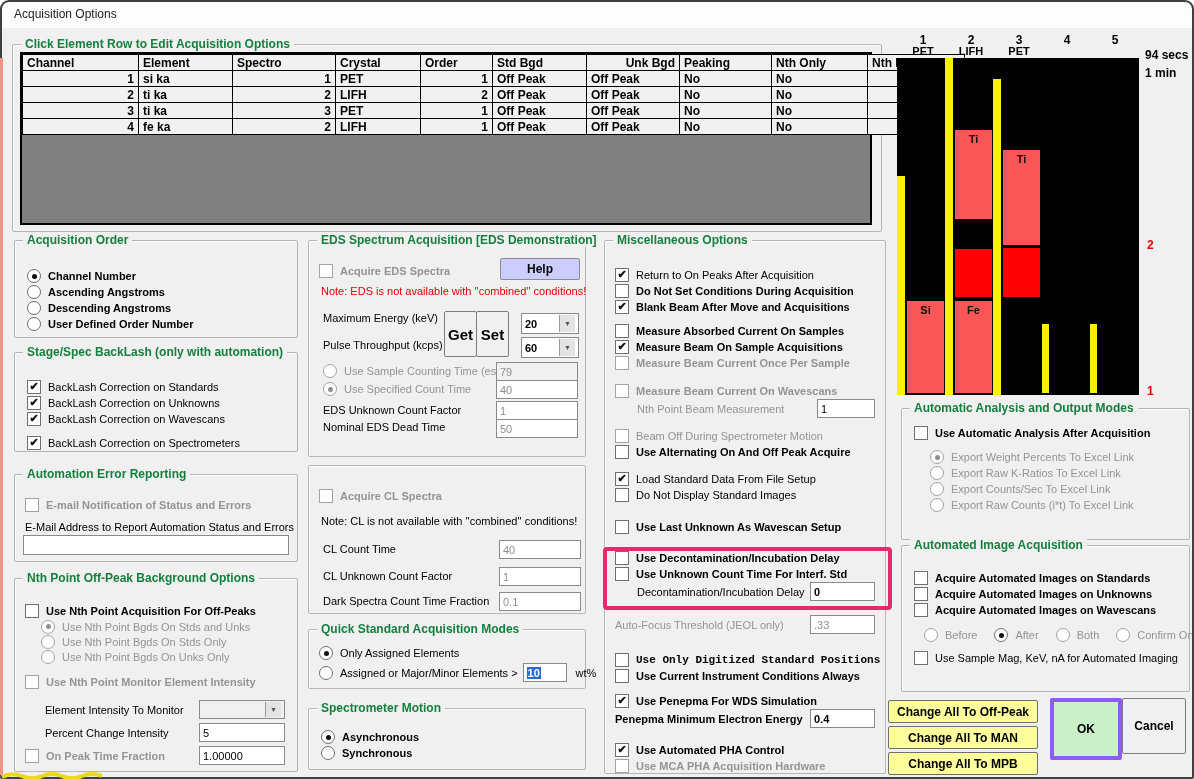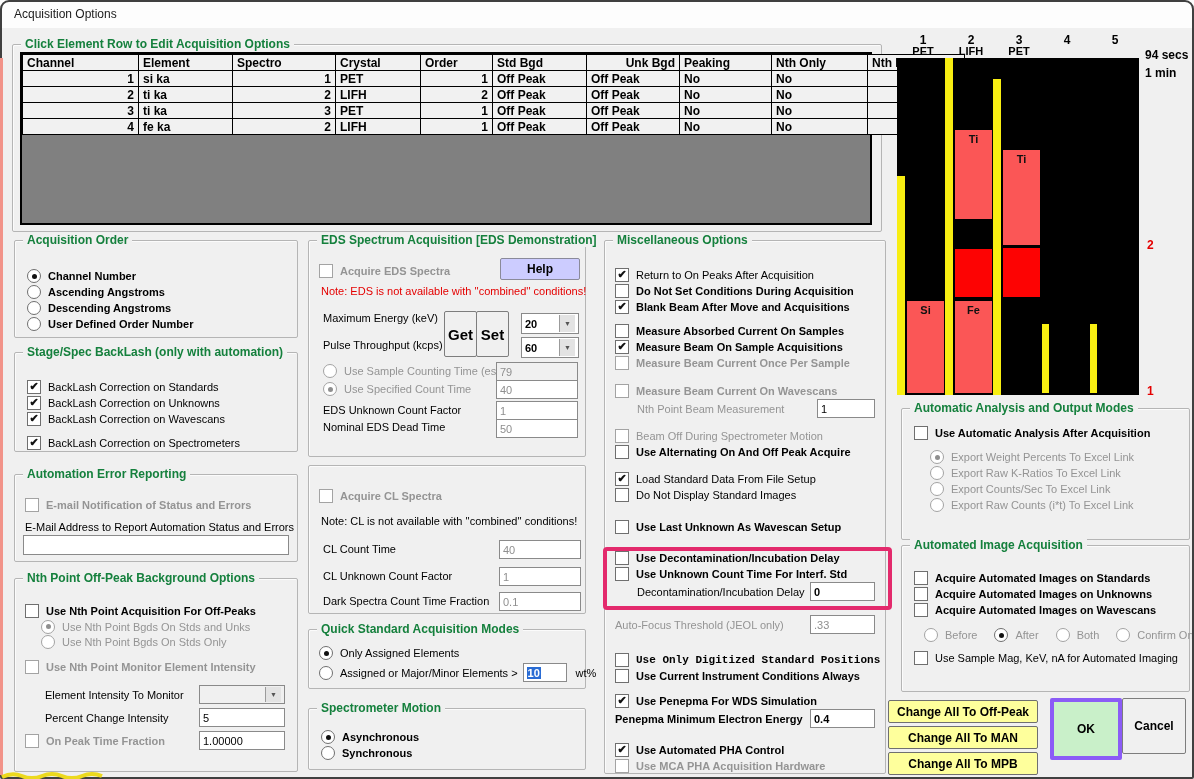--- a/index.html
+++ b/index.html
@@ -220,20 +220,26 @@
           <span class="dot"></span>
         </span>
         <span class="lb g">Use Nth Point Bgds On Stds and Unks</span>
       </div>
       <div class="row" style="padding-left: 16px; min-height: 15px;">
         <span class="rb dis">
           <span class="dot"></span>
         </span>
         <span class="lb g">Use Nth Point Bgds On Stds Only</span>
       </div>
+      <div class="row" style="padding-left: 16px; min-height: 15px;">
+        <span class="rb dis">
+          <span class="dot"></span>
+        </span>
+        <span class="lb g">Use Nth Point Bgds On Unks Only</span>
+      </div>
       <div class="row" style="margin-top: 10px;">
         <span class="cb dis"></span>
         <span class="lb b g">Use Nth Point Monitor Element Intensity</span>
       </div>
       <div class="row" style="margin-top: 8px; padding-left: 20px; min-height: 23px;">
         <span class="lb">Element Intensity To Monitor</span>
         <span class="tb disbg" style="width: 78px; margin-left: auto;">
           <span class="dda">▼</span>
         </span>
       </div>

